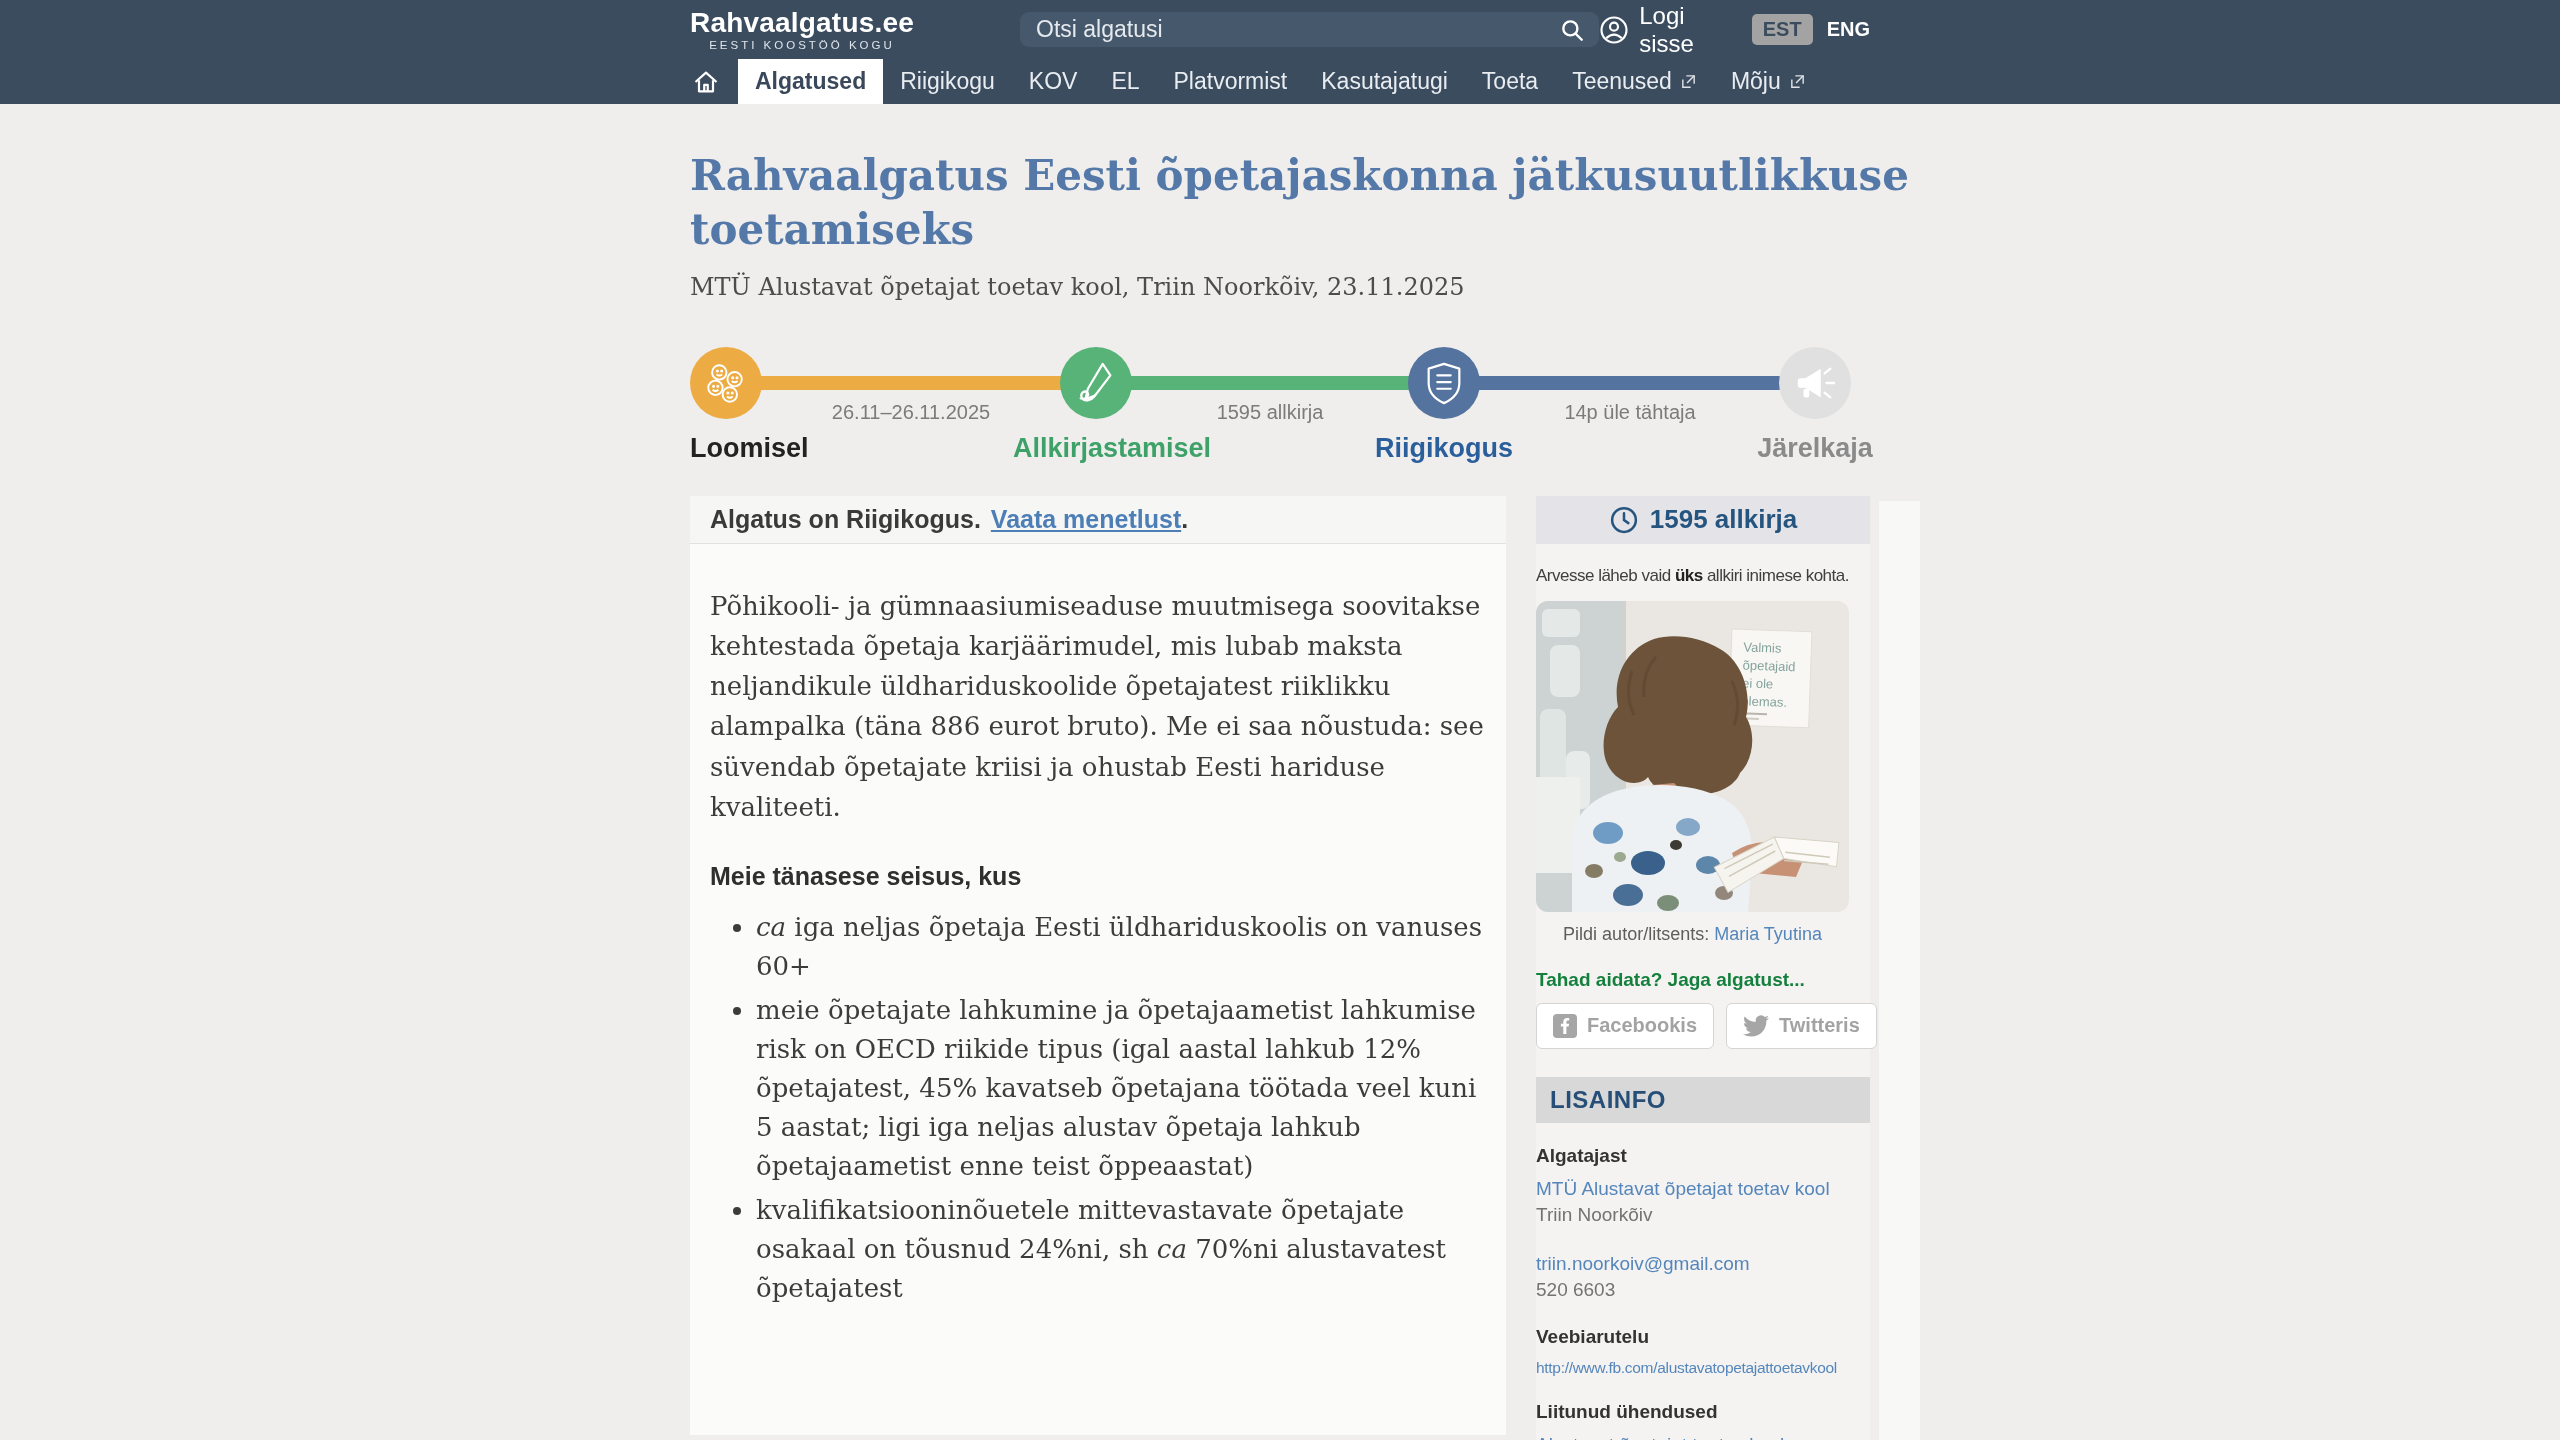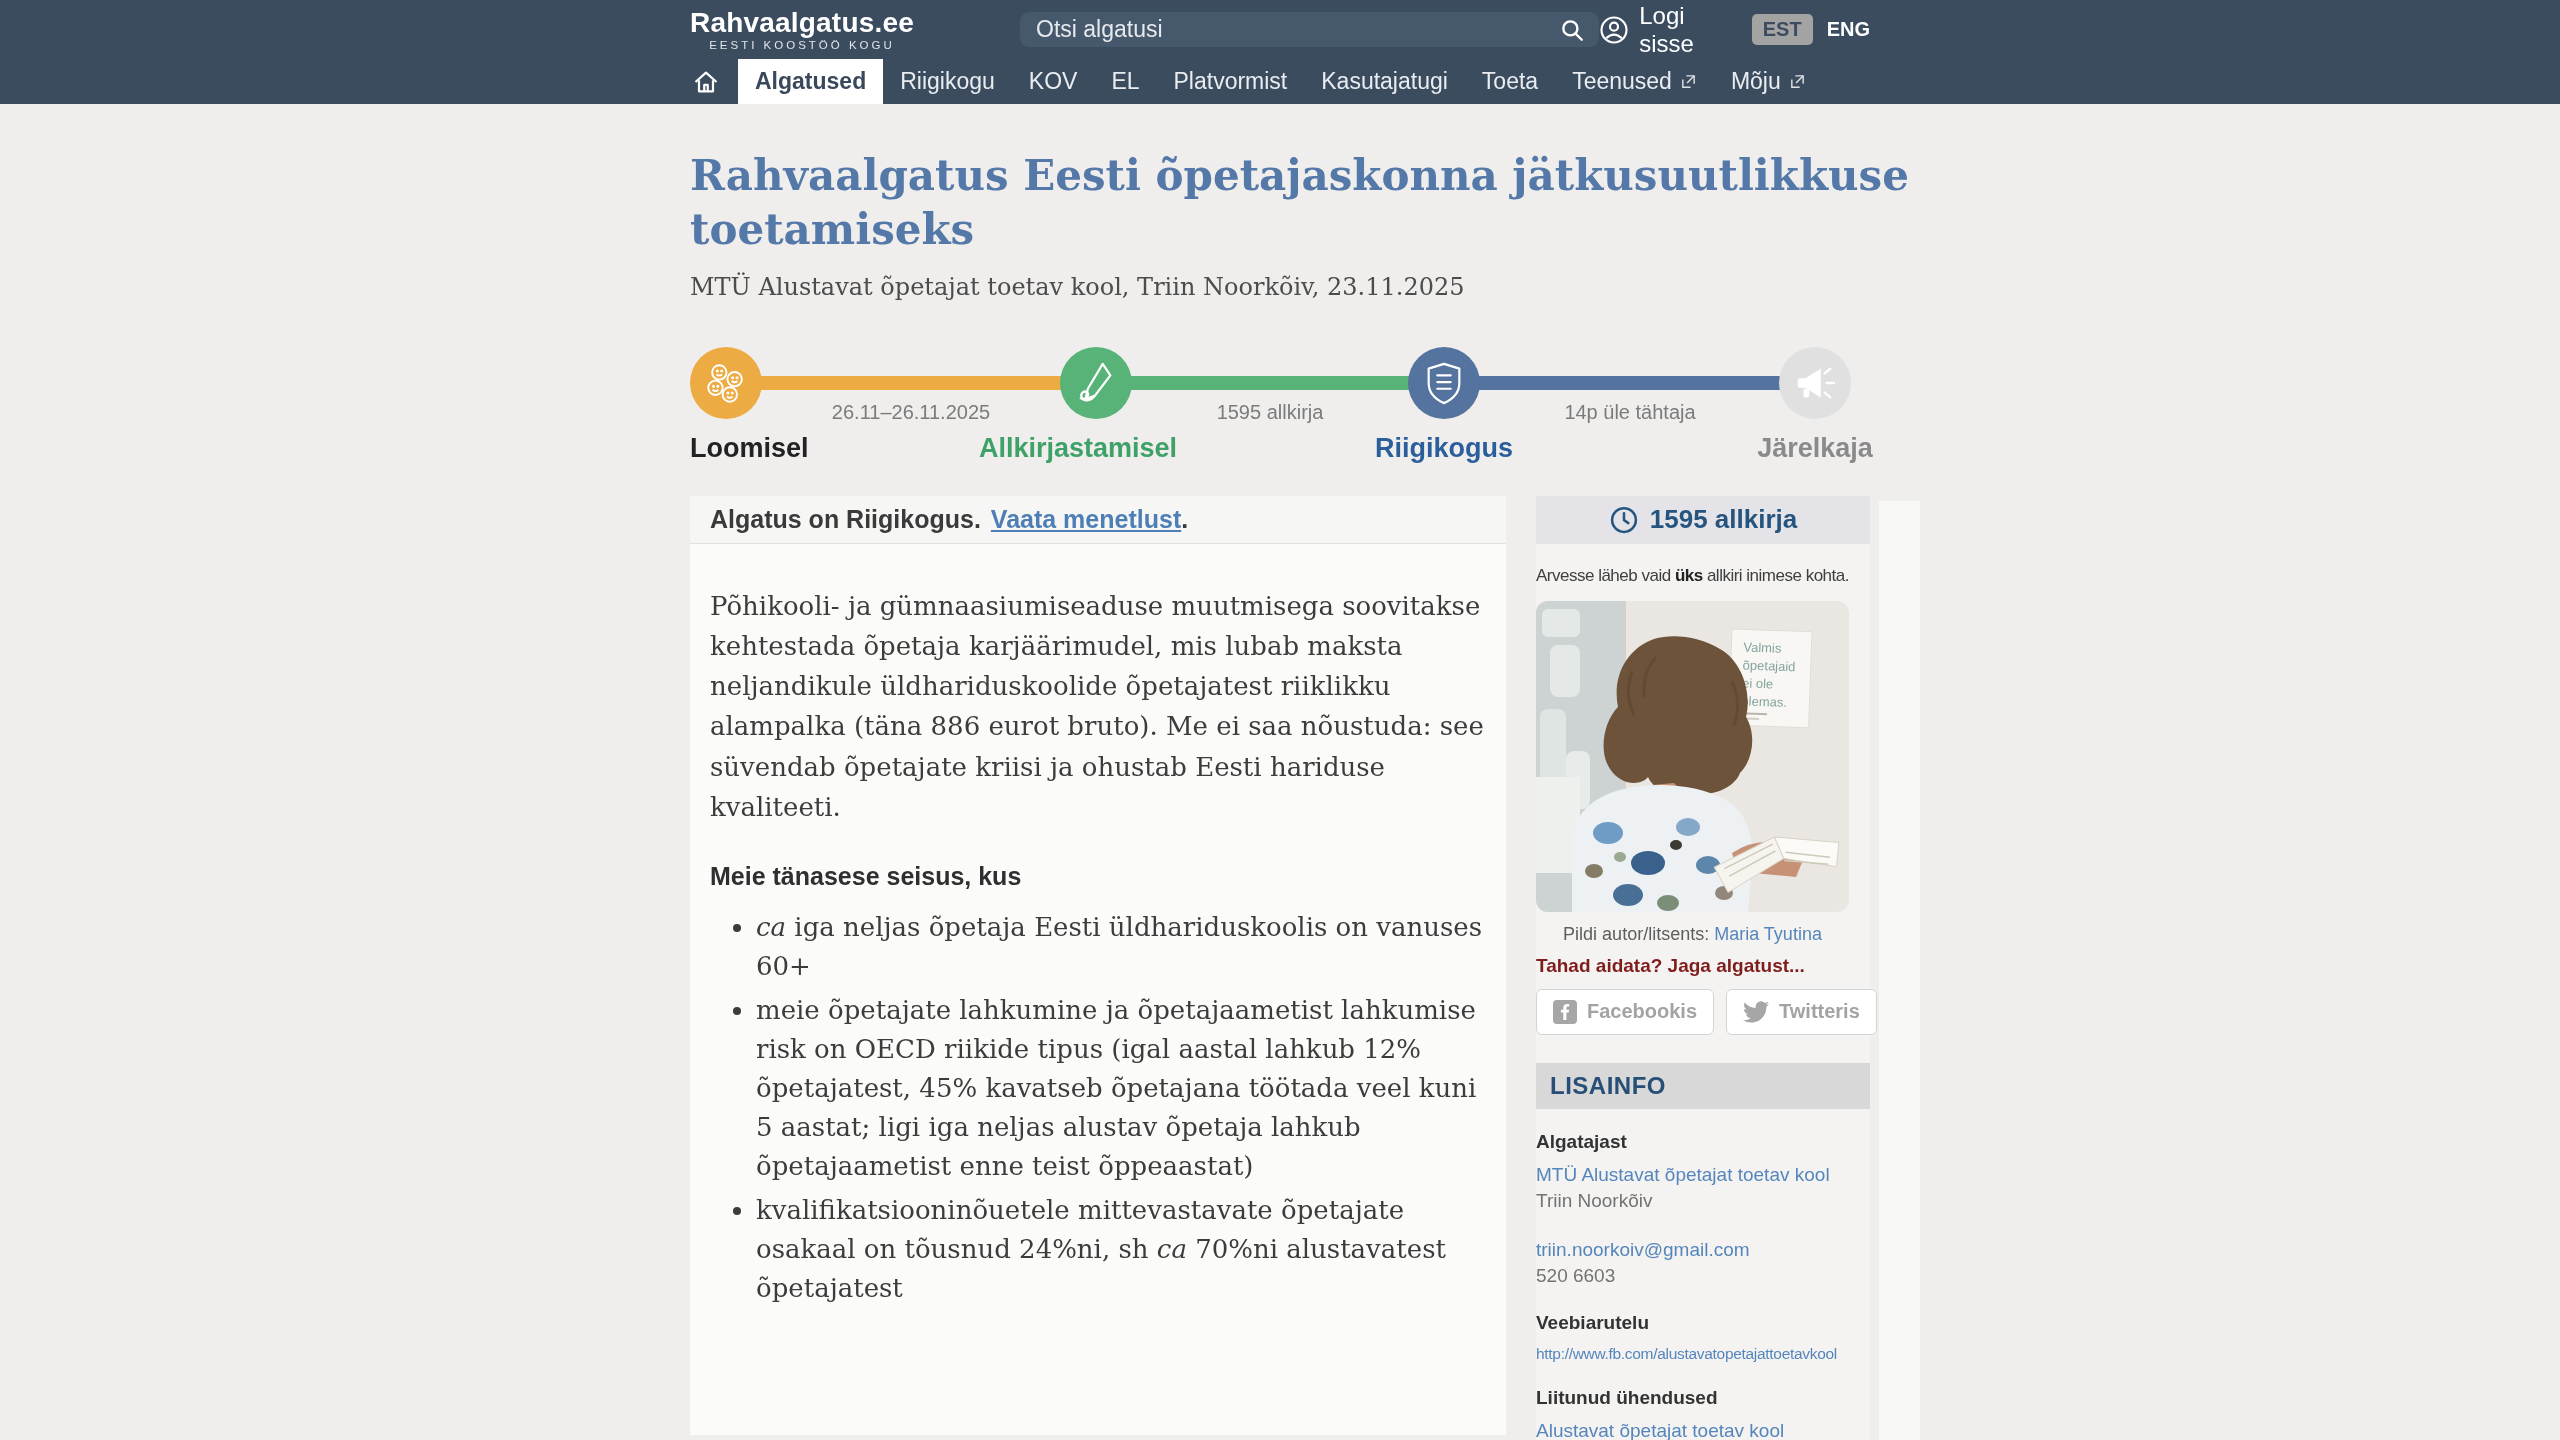--- a/index.html
+++ b/index.html
@@ -67,21 +67,21 @@
 
   
   .sidebar{width:334px;background:#f4f3f2;}
   .sig-header{height:48px;background:#e4e3e8;display:flex;align-items:center;
      justify-content:center;gap:11px;color:#25557f;font-weight:bold;font-size:26px;}
   .note{margin:22px 0 15px;font-size:17px;letter-spacing:-.5px;color:#3f3f3f;white-space:nowrap;}
   .note b{color:#222;}
   .photo{width:313px;height:311px;border-radius:12px;overflow:hidden;display:block;}
   .caption{margin-top:12px;width:313px;text-align:center;font-size:18px;color:#5d5d5d;}
   .caption a{color:#5586bb;text-decoration:none;cursor:pointer;}
-  .share-prompt{margin-top:10px;font-size:19px;font-weight:bold;color:#7f1d1d;}
+  .share-prompt{margin-top:24px;font-size:19px;font-weight:bold;color:#15803d;}
   .share-row{margin-top:12px;display:flex;gap:12px;}
   .share-btn{display:flex;align-items:center;gap:10px;height:46px;padding:0 16px;
      background:#fff;border:1.5px solid #d4d4d4;border-radius:6px;color:#a3a3a3;
      font-size:20px;font-weight:bold;font-family:"Liberation Sans",sans-serif;cursor:pointer;}
   .lisainfo-bar{margin-top:28px;height:46px;background:#d9d8d8;display:flex;align-items:center;
      padding:0 14px;color:#274e76;font-weight:bold;font-size:24px;letter-spacing:.5px;}
   .info-group{margin-top:22px;padding-right:4px;}
   .info-label{font-size:19px;font-weight:bold;color:#333;margin-bottom:9px;}
   .info-line{font-size:19px;color:#737373;line-height:1.4;}
   .info-link{display:block;font-size:19px;color:#5586bb;text-decoration:none;line-height:1.4;cursor:pointer;}
@@ -244,21 +244,21 @@
           <path d="M30 9 L14 19 H9 a3 3 0 0 0 -3 3 v4 a3 3 0 0 0 3 3 h5 L30 39 Z"></path>
           <rect x="12" y="30" width="6" height="9" rx="2"></rect>
           <path d="M34 14 l6 -5" stroke="#fff" stroke-width="2.4" stroke-linecap="round" fill="none"></path>
           <path d="M36 24 h8" stroke="#fff" stroke-width="2.4" stroke-linecap="round" fill="none"></path>
           <path d="M34 34 l6 5" stroke="#fff" stroke-width="2.4" stroke-linecap="round" fill="none"></path>
         </svg>
       </span>
     </div>
 
     <div class="tl-stage-label" style="left:0;color:#222;">Loomisel</div>
-    <div class="tl-stage-label tl-center" style="left:388px;color:#3ea268;">Allkirjastamisel</div>
+    <div class="tl-stage-label tl-center" style="left:422px;color:#3ea268;">Allkirjastamisel</div>
     <div class="tl-stage-label tl-center" style="left:754px;color:#2b5f9b;">Riigikogus</div>
     <div class="tl-stage-label tl-center" style="left:1125px;color:#8a8a8a;">Järelkaja</div>
   </div>
 
   <div class="columns">
 
     <section class="article-card">
       <div class="status-bar">
         <span>Algatus on Riigikogus.</span>
         <a><span>Vaata menetlust</span></a>

